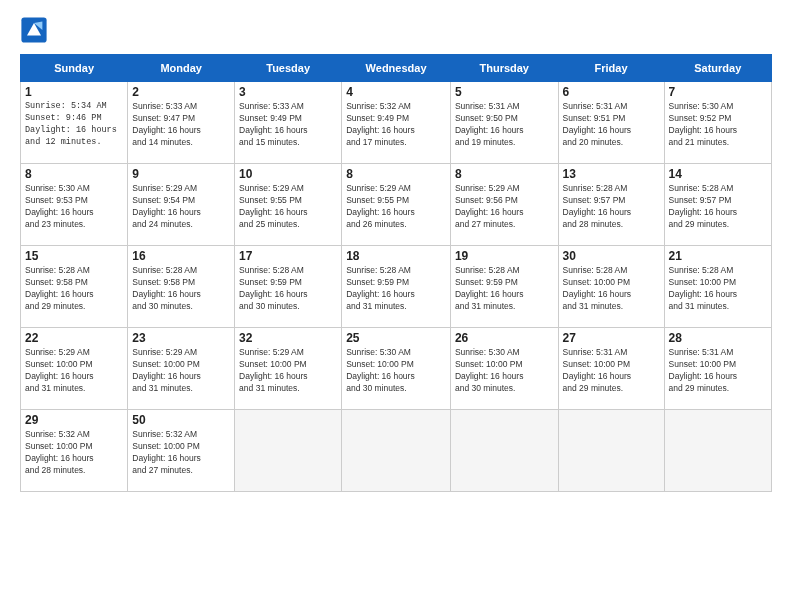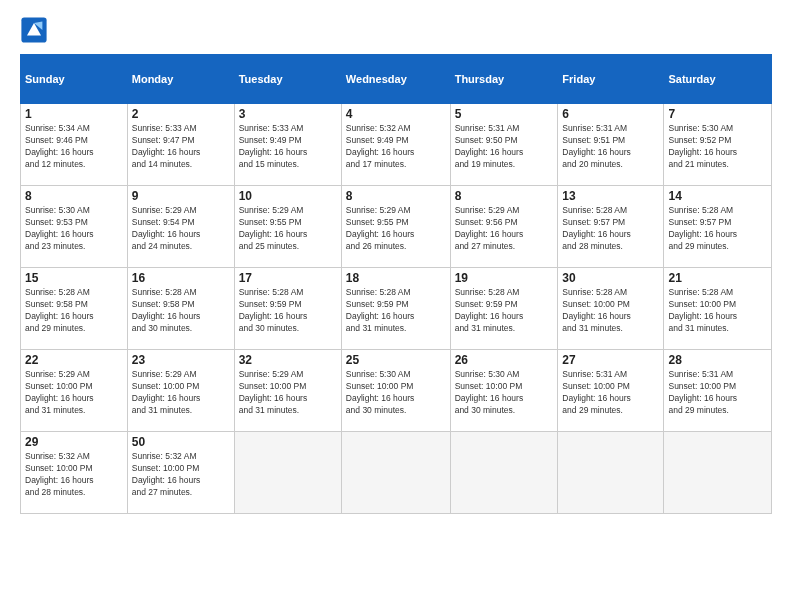--- a/index.html
+++ b/index.html
@@ -50,22 +50,22 @@
       color: #555;
     }
     table {
       width: 100%;
       border-collapse: collapse;
       font-size: 9.5px;
     }
     th {
       background-color: #1565c0;
       color: #fff;
-      padding: 18px 4px;
-      text-align: left;
+      padding: 7px 4px;
+      text-align: center;
       font-size: 11px;
       font-weight: bold;
       border: 1px solid #1565c0;
     }
     td {
       border: 1px solid #ccc;
       vertical-align: top;
       padding: 3px 4px;
       width: 113px;
       height: 82px;
@@ -117,21 +117,21 @@
           <th>Wednesday</th>
           <th>Thursday</th>
           <th>Friday</th>
           <th>Saturday</th>
         </tr>
     </thead>
     <tbody id="cal-body">
     <tr>
           <td>
             <span class="day-num">1</span>
-            <div class="day-info" style="white-space: pre-line;">Sunrise: 5:34 AM
+            <div class="day-info" style="white-space: pre-line; font-family: Liberation Mono, monospace;">Sunrise: 5:34 AM
 Sunset: 9:46 PM
 Daylight: 16 hours
 and 12 minutes.</div>
           </td>
           <td>
             <span class="day-num">2</span>
             <div class="day-info" style="white-space: pre-line;">Sunrise: 5:33 AM
 Sunset: 9:47 PM
 Daylight: 16 hours
 and 14 minutes.</div>

